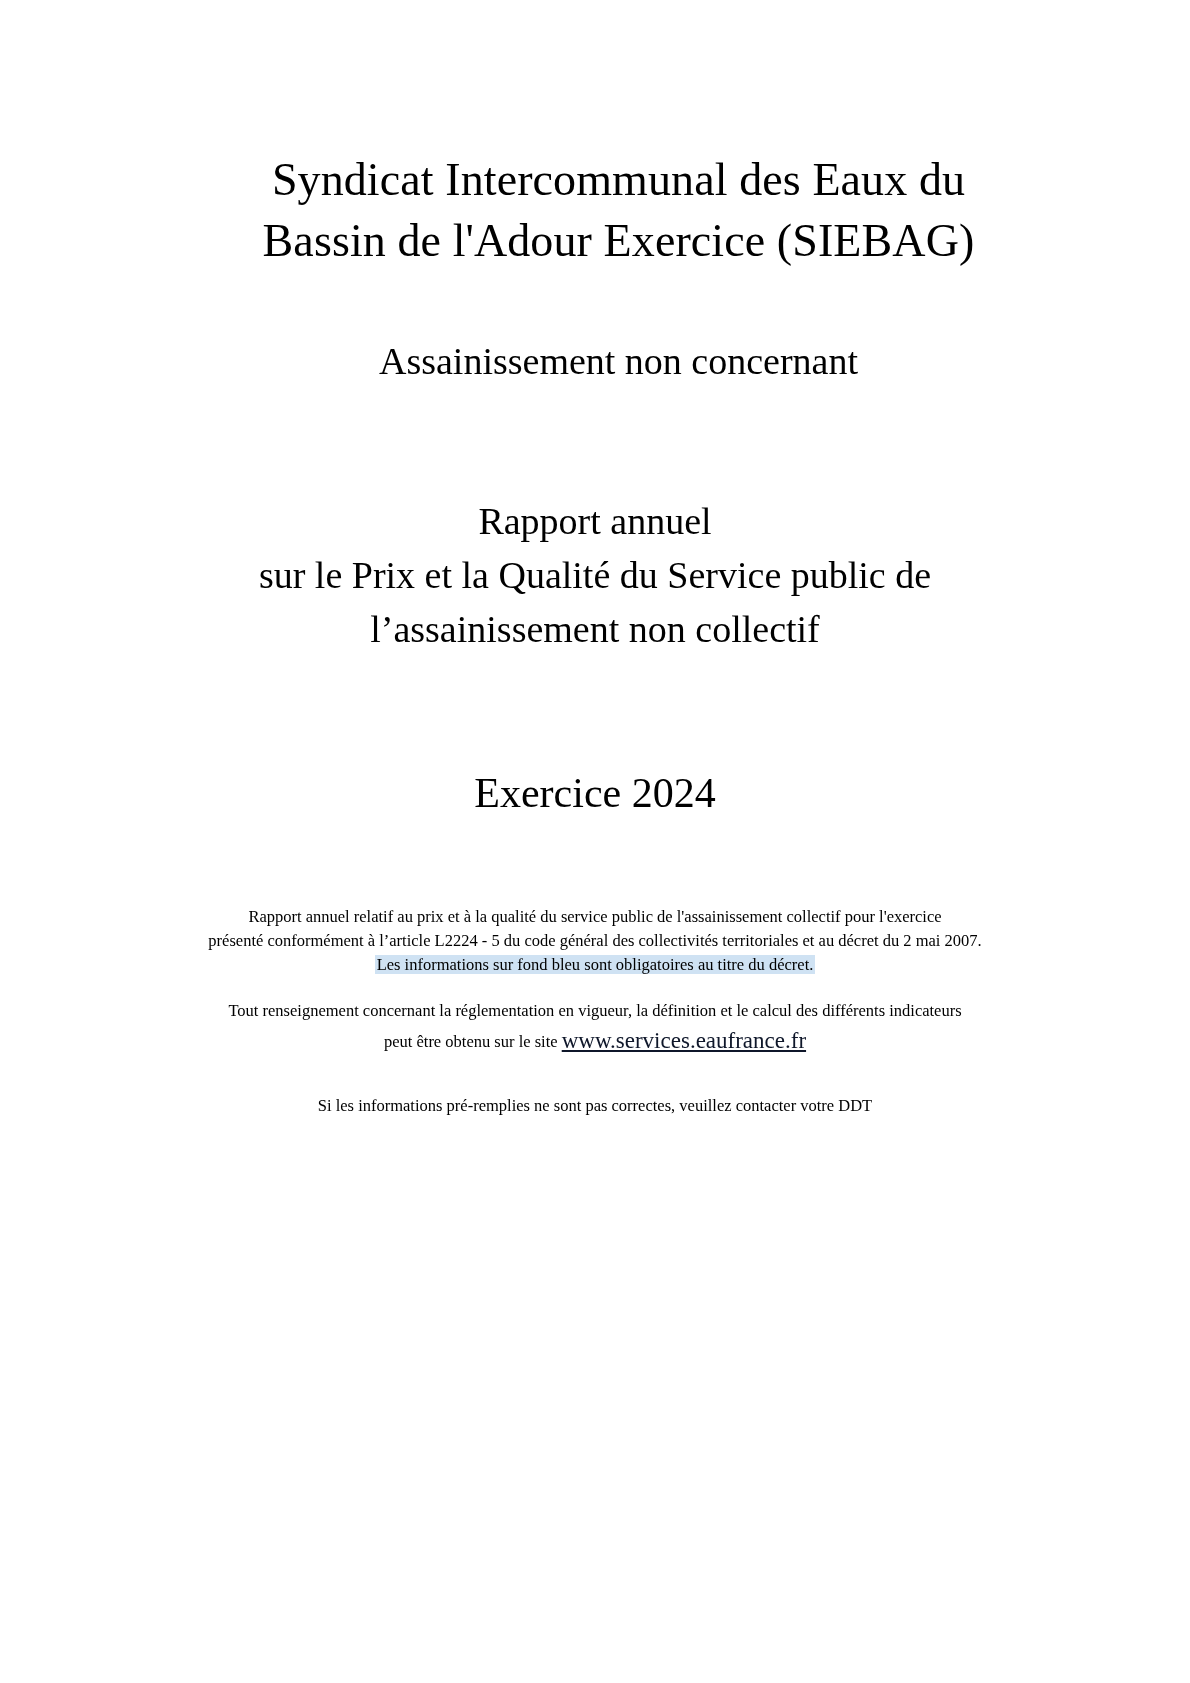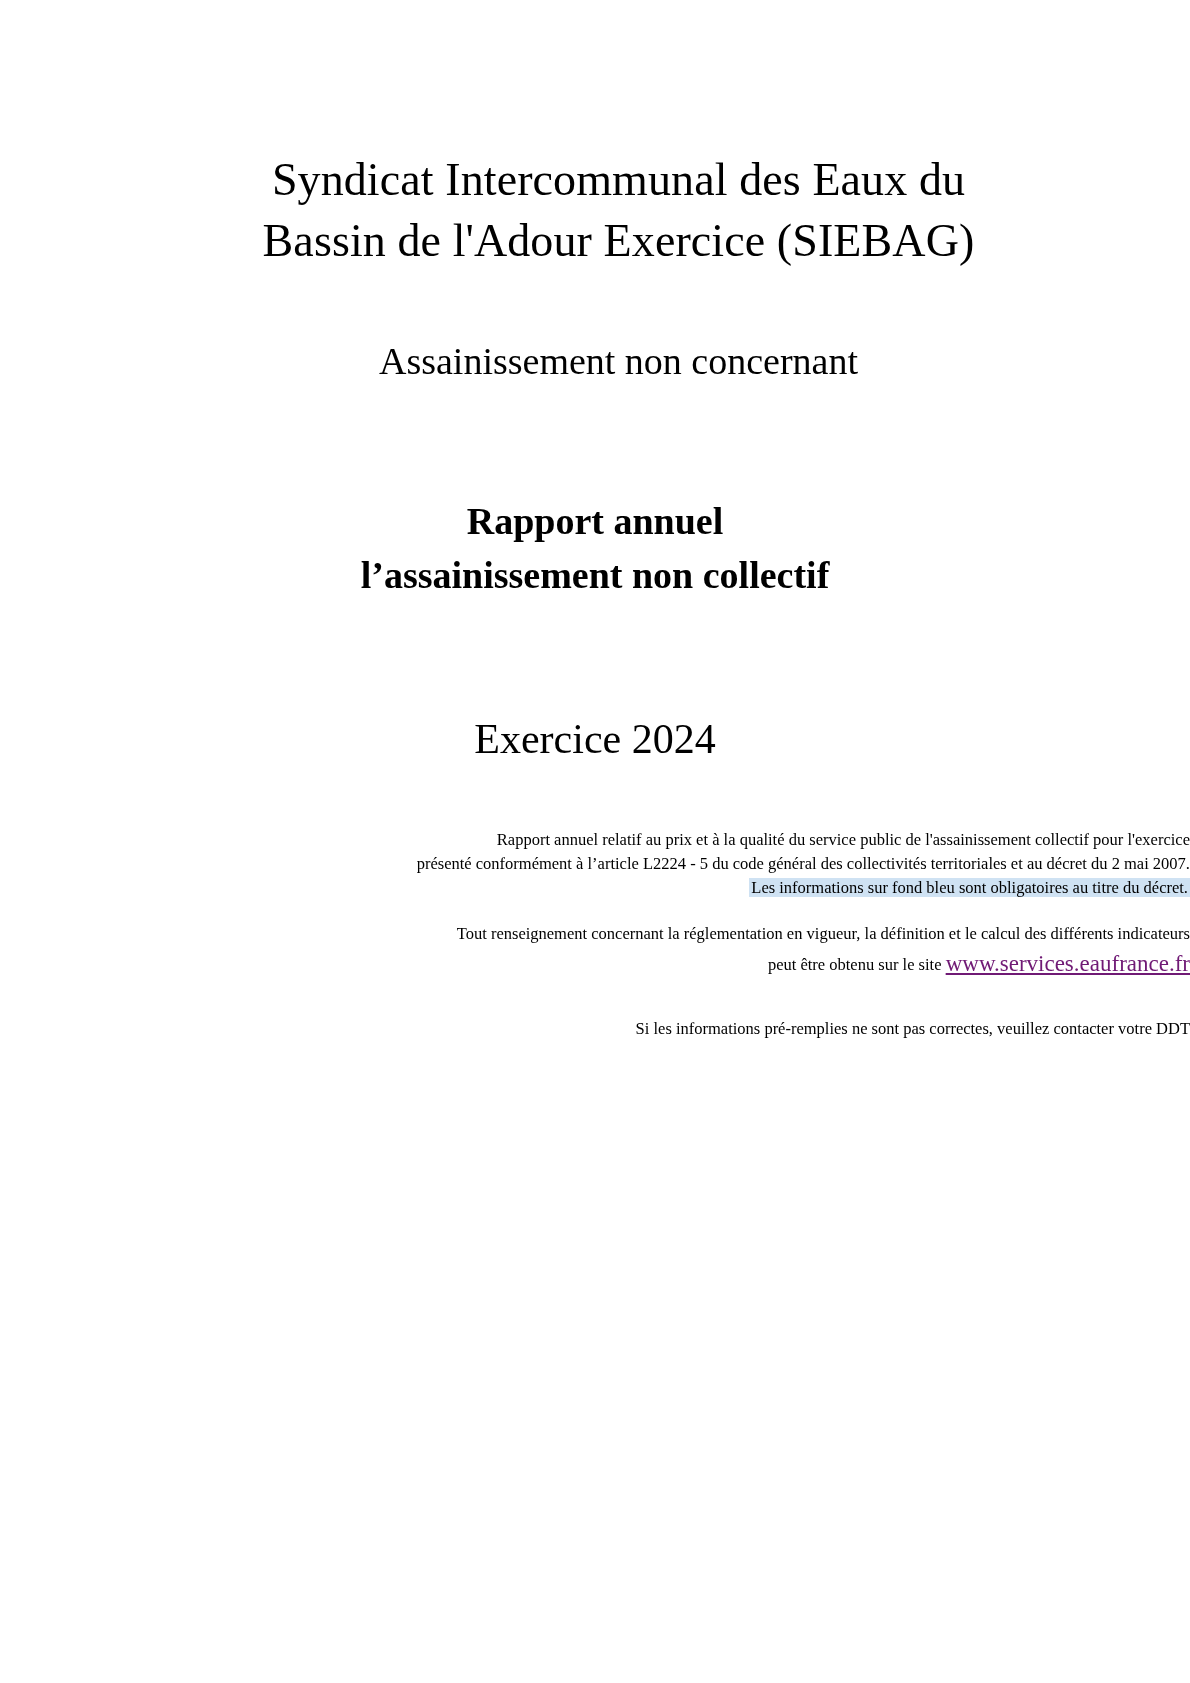--- a/index.html
+++ b/index.html
@@ -40,48 +40,48 @@
     margin-top: 68px;
     font-weight: normal;
   }
   .report-block {
     text-align: center;
     margin-top: 112px;
   }
   .report-line {
     font-size: 38px;
     line-height: 1.42;
-    font-weight: bold;
+    font-weight: normal;
   }
   .exercice {
     text-align: center;
     font-size: 42px;
     margin-top: 112px;
   }
   .legal-block {
-    margin-top: 65px;
-    text-align: right;
+    margin-top: 88px;
+    text-align: center;
     font-size: 16.5px;
     line-height: 1.45;
   }
   .legal-line {
     display: block;
   }
   .highlight {
     background: #cfe2f3;
     padding: 0 2px;
   }
   .legal-para {
     margin-top: 22px;
     font-size: 16.5px;
     line-height: 1.5;
   }
   .weblink {
     font-size: 23px;
-    color: #701a75;
+    color: #0f172a;
     text-decoration: underline;
     vertical-align: -1px;
   }
   .ddt-note {
     margin-top: 36px;
     font-size: 16.5px;
   }
 </style>
 </head>
 <body>
@@ -91,20 +91,21 @@
   <div class="title-block">
     <div class="org-title">
       <div>Syndicat Intercommunal des Eaux du</div>
       <div>Bassin de l'Adour Exercice (SIEBAG)</div>
     </div>
     <div class="service-title">Assainissement non concernant</div>
   </div>
 
   <div class="report-block">
     <div class="report-line">Rapport annuel</div>
+    <div class="report-line">sur le Prix et la Qualité du Service public de</div>
     <div class="report-line">l’assainissement non collectif</div>
   </div>
 
   <div class="exercice">Exercice 2024</div>
 
   <div class="legal-block">
     <span class="legal-line">Rapport annuel relatif au prix et à la qualité du service public de l'assainissement collectif pour l'exercice</span>
     <span class="legal-line">présenté conformément à l’article L2224 - 5 du code général des collectivités territoriales et au décret du 2 mai 2007.</span>
     <span class="legal-line"><span class="highlight">Les informations sur fond bleu sont obligatoires au titre du décret.</span></span>
 

